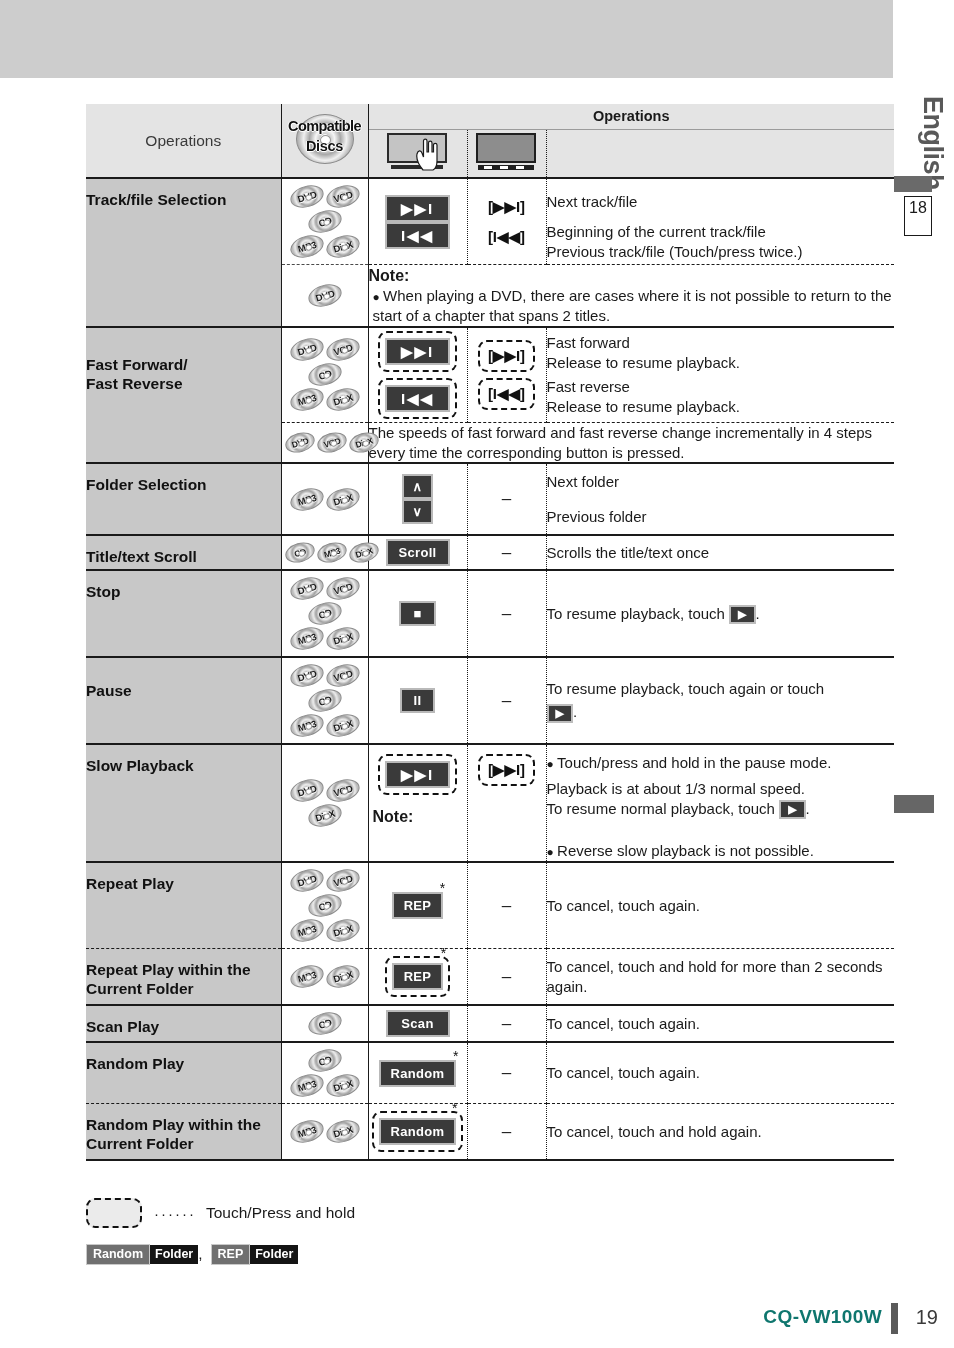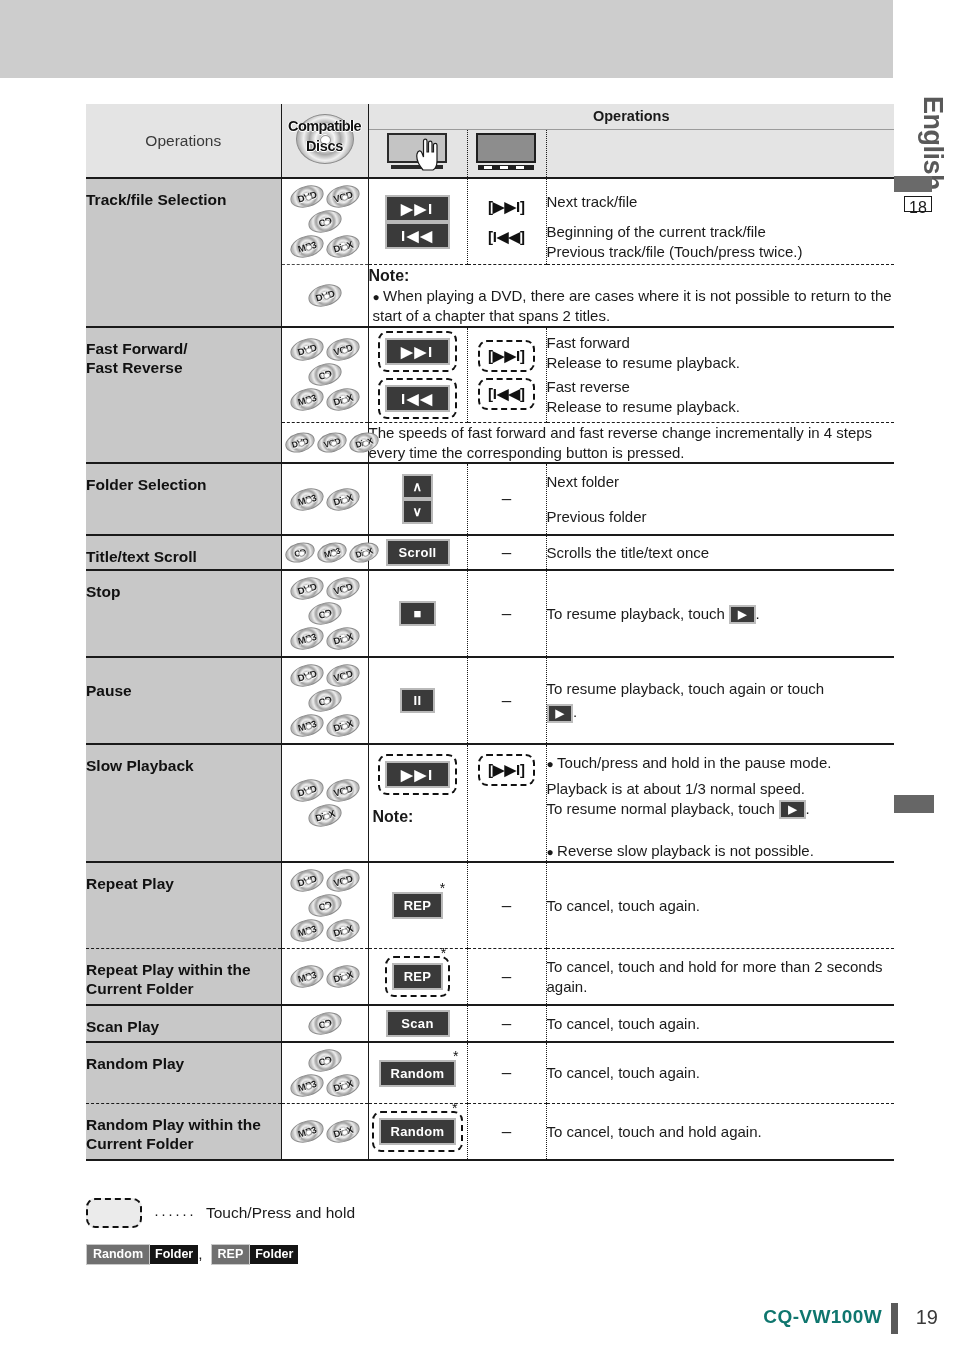--- a/index.html
+++ b/index.html
@@ -29,21 +29,21 @@
     font-size:27px; font-weight:bold; letter-spacing:-0.5px;
     color:#595959;
   }
   .tab-mark {
     position:absolute; right:22px; width:39px; height:16px; background:#6a6a6a;
   }
   .tab-mark.t1 { top:176px; }
   .tab-mark.t2 { right:20px; top:795px; width:41px; height:18px; background:#666; }
   .page-box {
     position:absolute; right:22px; top:196px;
-    width:28px; height:16px;
+    width:28px; height:40px;
     border:1.6px solid #1a1a1a; background:#fff;
     font-size:16px; line-height:21px; text-align:center; color:#1a1a1a;
   }
 
   
   .content { position:absolute; left:86px; top:104px; width:808px; }
 
   .section-title {
     background:#555555; color:#ffffff;
     font-size:25px; font-weight:bold; letter-spacing:0px;
@@ -331,21 +331,21 @@
       <td class="disccell">
         <div class="disc-wrap"><span class="disc"><span>DVD</span></span></div>
       </td>
       <td class="desc" colspan="3">
         <div class="note-title">Note:</div>
         <div class="bullet" style="padding-left:4px"><span class="b">●&nbsp;</span><span style="display:inline;padding-left:0">When playing a DVD, there are cases where it is not possible to return to the start of a chapter that spans 2 titles.</span></div>
       </td>
     </tr>
 
     <tr class="solidtop-thick">
-      <td class="rowlabel" rowspan="2" style="vertical-align:top;padding-top:12px;white-space:pre-line">Fast Forward/
+      <td class="rowlabel" rowspan="2" style="vertical-align:top;padding-top:28px;white-space:pre-line">Fast Forward/
 Fast Reverse</td>
       <td class="disccell rb-dash-bot">
         <div class="disc-wrap">
           <div class="disc-row"><span class="disc"><span>DVD</span></span><span class="disc"><span>VCD</span></span></div>
           <div class="disc-row"><span class="disc"><span>CD</span></span></div>
           <div class="disc-row"><span class="disc"><span>MP3</span></span><span class="disc"><span>DivX</span></span></div>
         </div>
       </td>
       <td class="btncell dotted-r rb-dash-bot">
         <div><span class="hold"><span class="key glyph">▶▶I</span></span></div>

